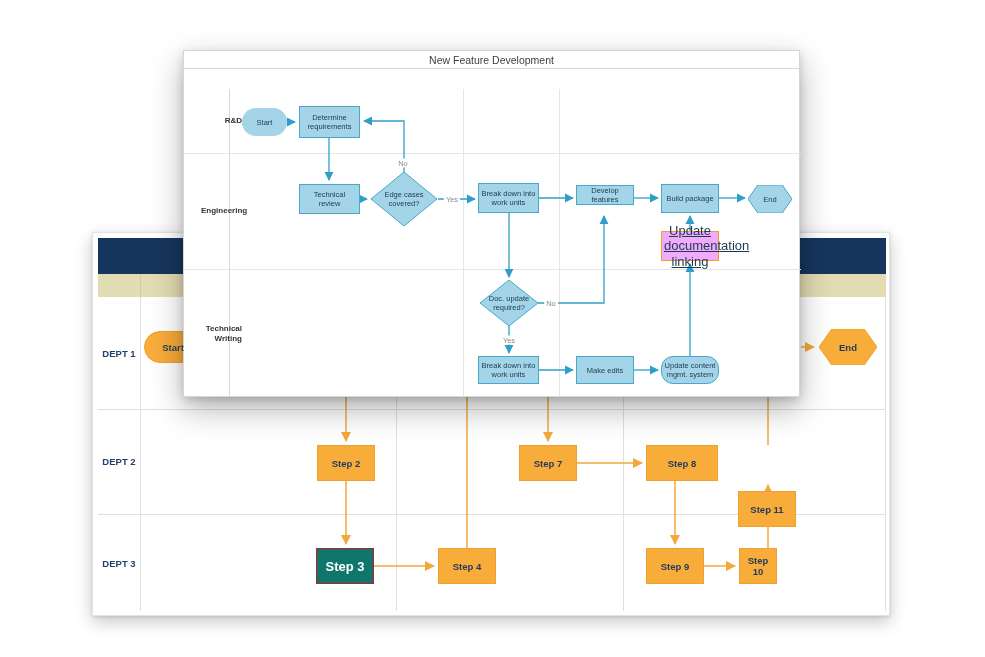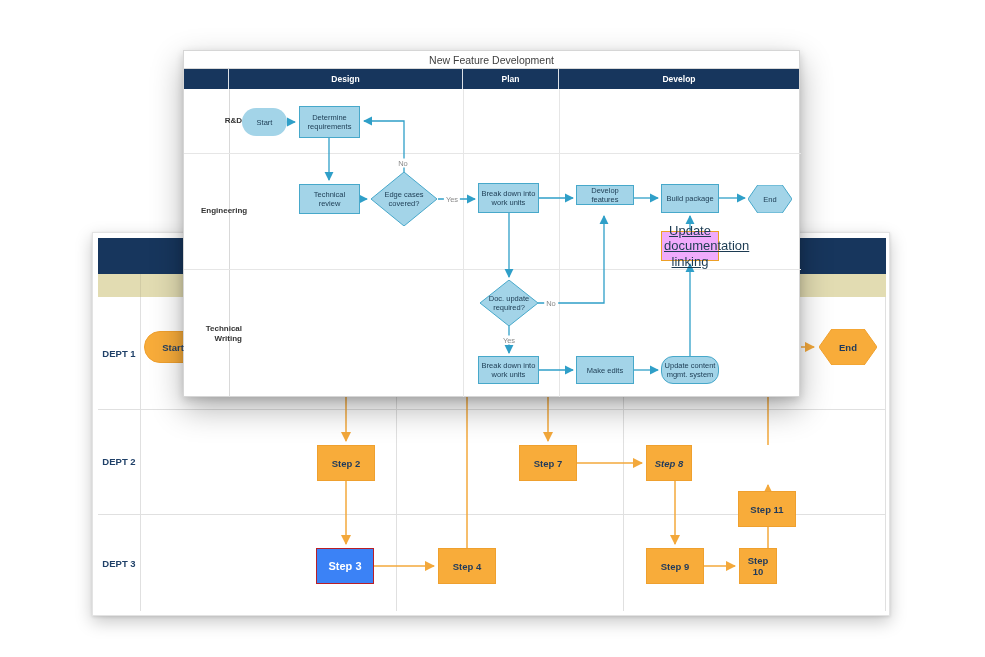--- a/index.html
+++ b/index.html
@@ -23,22 +23,22 @@
 
   .dept-label { position:absolute; width:42px; left:5px; text-align:center;
                 font-size:9.5px; font-weight:bold; color:#1F4068; }
 
   
   .node { position:absolute; display:flex; align-items:center; justify-content:center;
           text-align:center; }
   .node > span { position:relative; z-index:2; display:block; width:100%; padding:0 2px; }
   .orange { background:#F8AC3A; border:1px solid #EFA02E; color:#1F3A5C;
             font-weight:bold; font-size:9.5px; }
-  .red    { background:#3b82f6; border:1px solid #B91F27; color:#ffffff;
-            font-weight:bold; font-size:11px; }
+  .red    { background:#0f766e; border:1px solid #B91F27; color:#ffffff;
+            font-weight:bold; font-size:13px; }
   .stadium { border-radius:16px; }
   .shape-svg { position:absolute; left:0; top:0; width:100%; height:100%; z-index:1; }
 
   .blue { background:#A3D4E8; border:1px solid #47A8CA; color:#1C3B52;
           font-size:7.5px; line-height:1.2; }
   .blue-noborder { border:none; }
   .no-bg { background:none; border:none; }
   .fg-node-text { font-size:7.5px; line-height:1.2; color:#1C3B52; }
   .orange-sm { font-size:13px; line-height:1.2; color:#1C3B52;
                background:#f0abfc; border:1px solid #EDA026;text-decoration:underline; }
@@ -113,21 +113,21 @@
       <div class="node orange stadium" style="left:51px; top:98px; width:58px; height:32px;">
         <span>Start</span>
       </div>
 
       <div class="node orange" style="left:224px; top:212px; width:58px; height:36px;">
         <span>Step 2</span>
       </div>
       <div class="node orange" style="left:426px; top:212px; width:58px; height:36px;">
         <span>Step 7</span>
       </div>
-      <div class="node orange" style="left:553px; top:212px; width:46px; height:36px;font-style:italic;">
+      <div class="node orange" style="left:553px; top:212px; width:72px; height:36px;">
         <span>Step 8</span>
       </div>
       <div class="node orange" style="left:645px; top:212px; width:58px; height:36px;margin-top:46px;">
         <span>Step 11</span>
       </div>
 
       <div class="node red" style="left:223px; top:315px; width:58px; height:36px;">
         <span>Step 3</span>
       </div>
       <div class="node orange" style="left:345px; top:315px; width:58px; height:36px;">
@@ -145,26 +145,20 @@
           <polygon points="22,0 78,0 100,50 78,100 22,100 0,50" fill="#F8AC3A" stroke="#EFA02E" stroke-width="1" vector-effect="non-scaling-stroke"></polygon>
         </svg>
         <span>End</span>
       </div>
     </div>
   </div>
 
   <div class="window fg-window">
     <div class="fg-title">New Feature Development</div>
 
-    <div class="fg-header">
-      <div class="cell" style="width:45px;"></div>
-      <div class="cell" style="width:234px;">Design</div>
-      <div class="cell" style="width:96px;">Plan</div>
-      <div class="cell" style="flex:1;">Develop</div>
-    </div>
 
     <div class="vline" style="left:45px; top:38px; height:308px; background:#d9d9d9;"></div>
     <div class="vline" style="left:279px; top:38px; height:308px; background:#e6e6e6;"></div>
     <div class="vline" style="left:375px; top:38px; height:308px; background:#e6e6e6;"></div>
     <div class="hline" style="left:0; top:102px; width:617px; background:#e6e6e6;"></div>
     <div class="hline" style="left:0; top:218px; width:617px; background:#e6e6e6;"></div>
 
     <div class="lane-label" style="top:65px;">R&amp;D</div>
     <div class="lane-label" style="top:155px;">Engineering</div>
     <div class="lane-label" style="top:273px;">Technical Writing</div>

